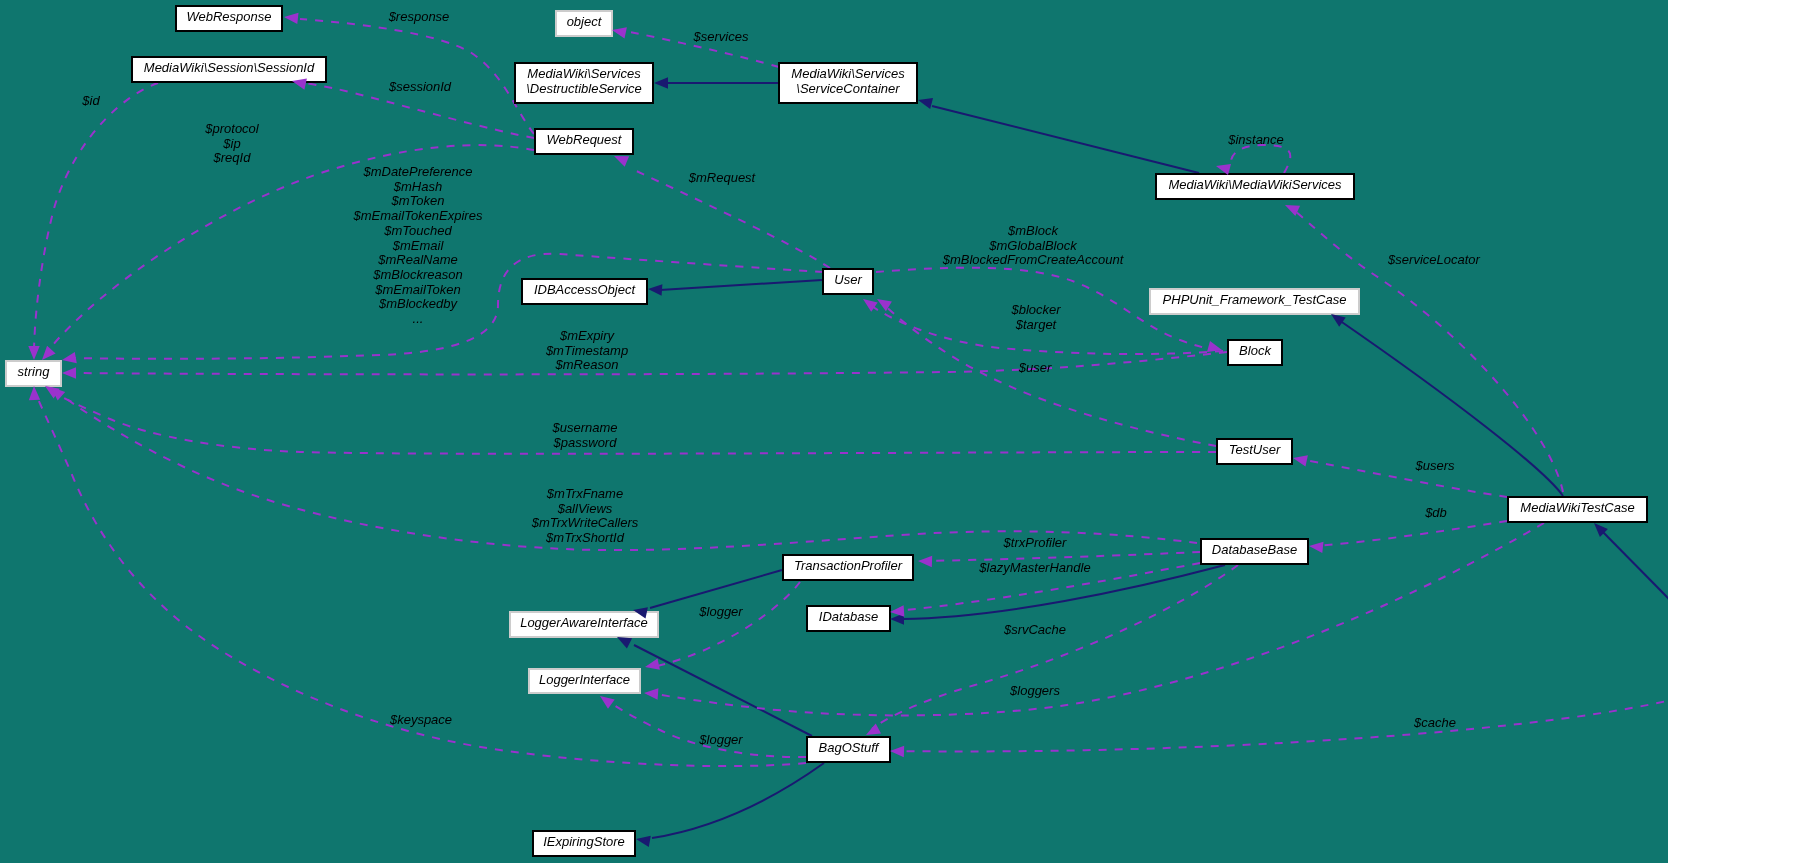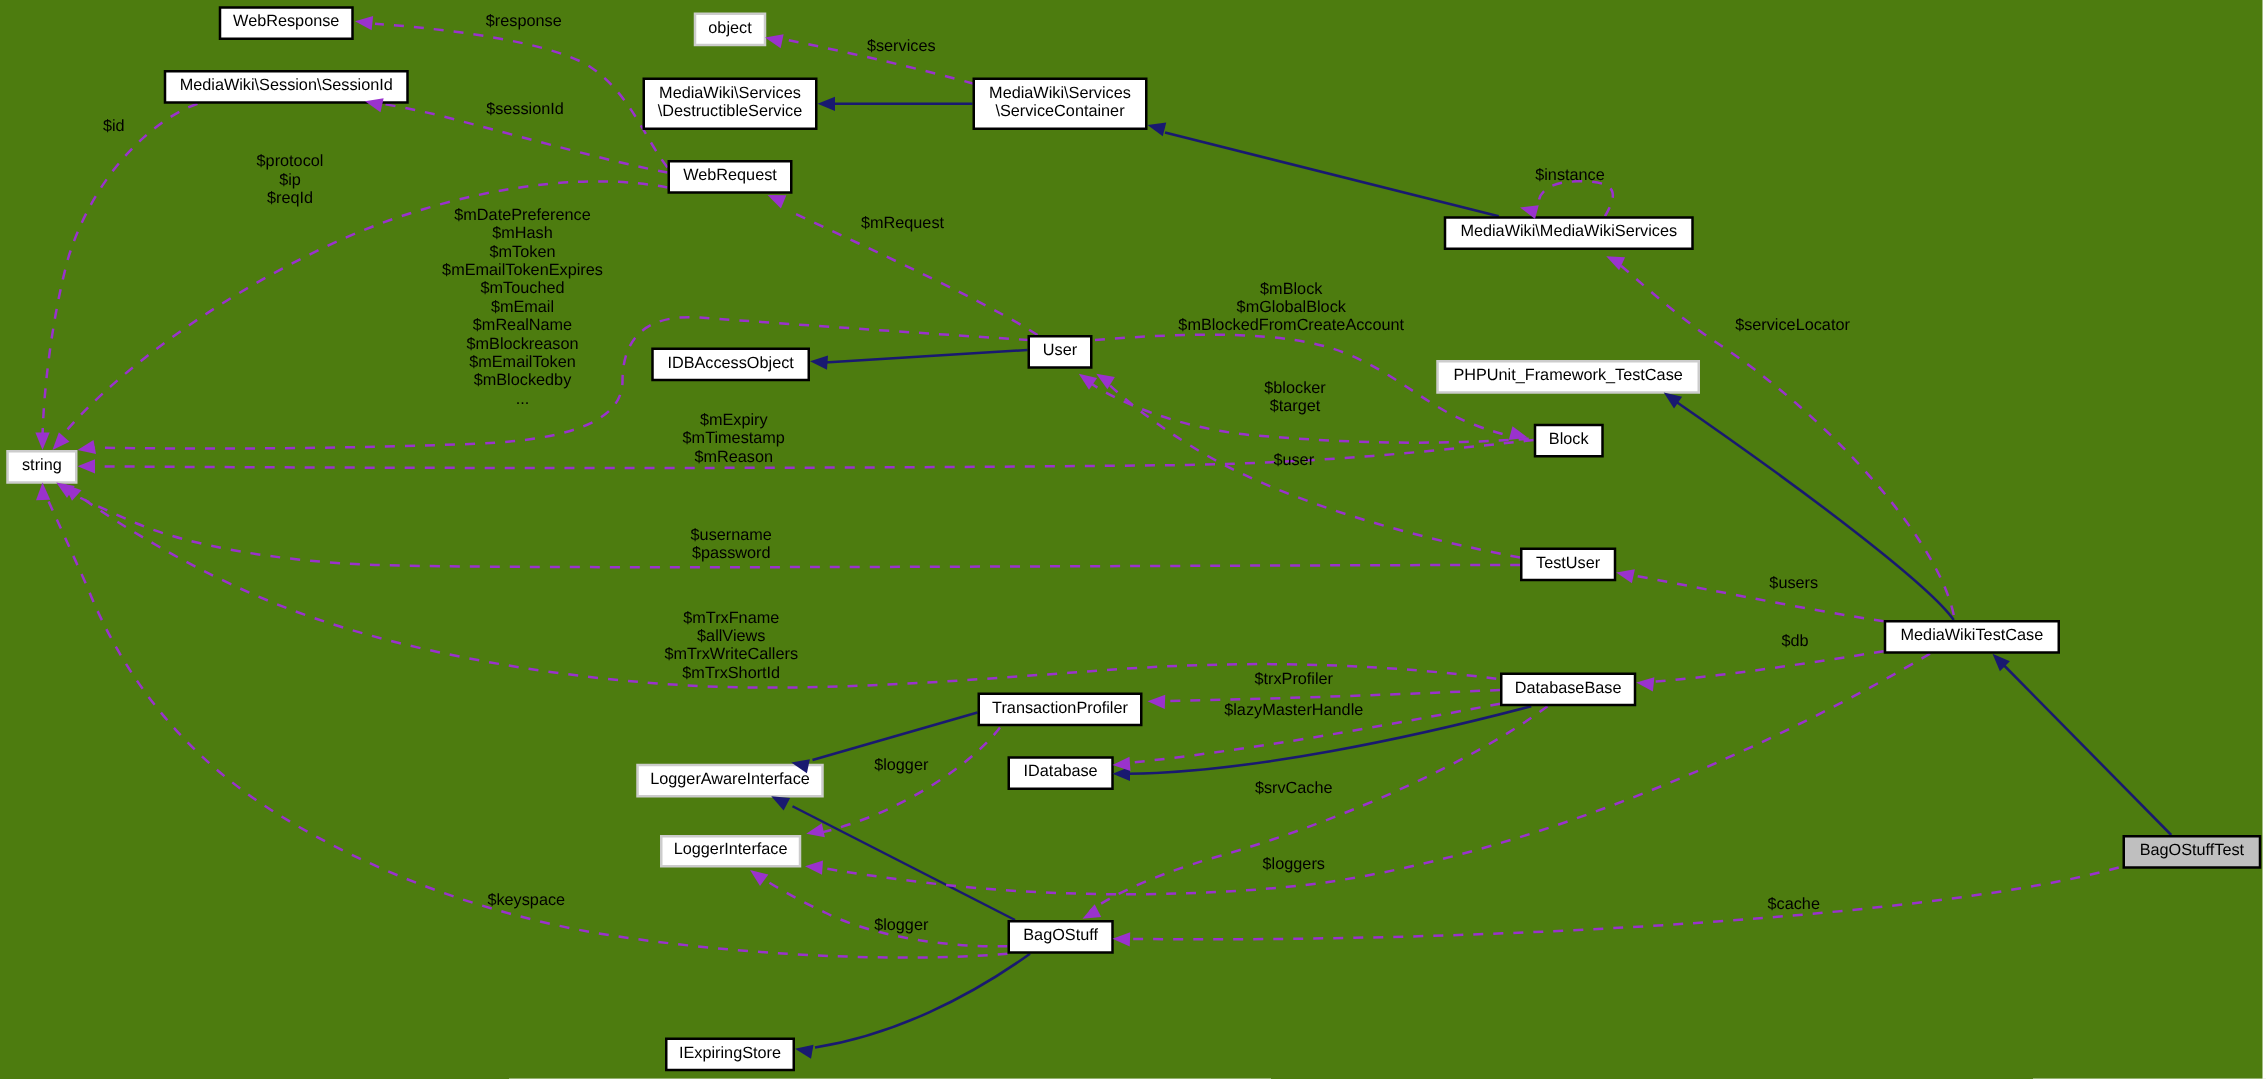--- a/index.html
+++ b/index.html
@@ -1,17 +1,17 @@
 <!DOCTYPE html>
 <html><head>
 <meta charset="utf-8">
 <title>BagOStuffTest collaboration diagram</title>
 <style>
 html,body{margin:0;padding:0;background:#fff;}
-#canvas{position:relative;width:1810px;height:863px;background:#4d7c0f;overflow:hidden;}
+#canvas{position:relative;width:1668px;height:863px;background:#0f766e;overflow:hidden;font-style:italic;}
 #graph{position:absolute;left:0;top:0;}
 .nodebox{fill:#ffffff;stroke:#000000;stroke-width:2;}
 .nodebox.ext{stroke:#cccccc;stroke-width:2;}
 .nodebox.current{fill:#bfbfbf;stroke:#000000;stroke-width:2;}
 .nodelabel{font-family:"Liberation Sans",sans-serif;font-size:13px;fill:#000000;text-anchor:middle;}
 .edgelabel{font-family:"Liberation Sans",sans-serif;font-size:13px;fill:#000000;text-anchor:middle;}
 .usage{fill:none;stroke:#9a32cd;stroke-width:2;stroke-dasharray:8,8;}
 .inherit{fill:none;stroke:#191970;stroke-width:2;}
 .ahead-u{fill:#9a32cd;stroke:none;}
 .ahead-i{fill:#191970;stroke:none;}

